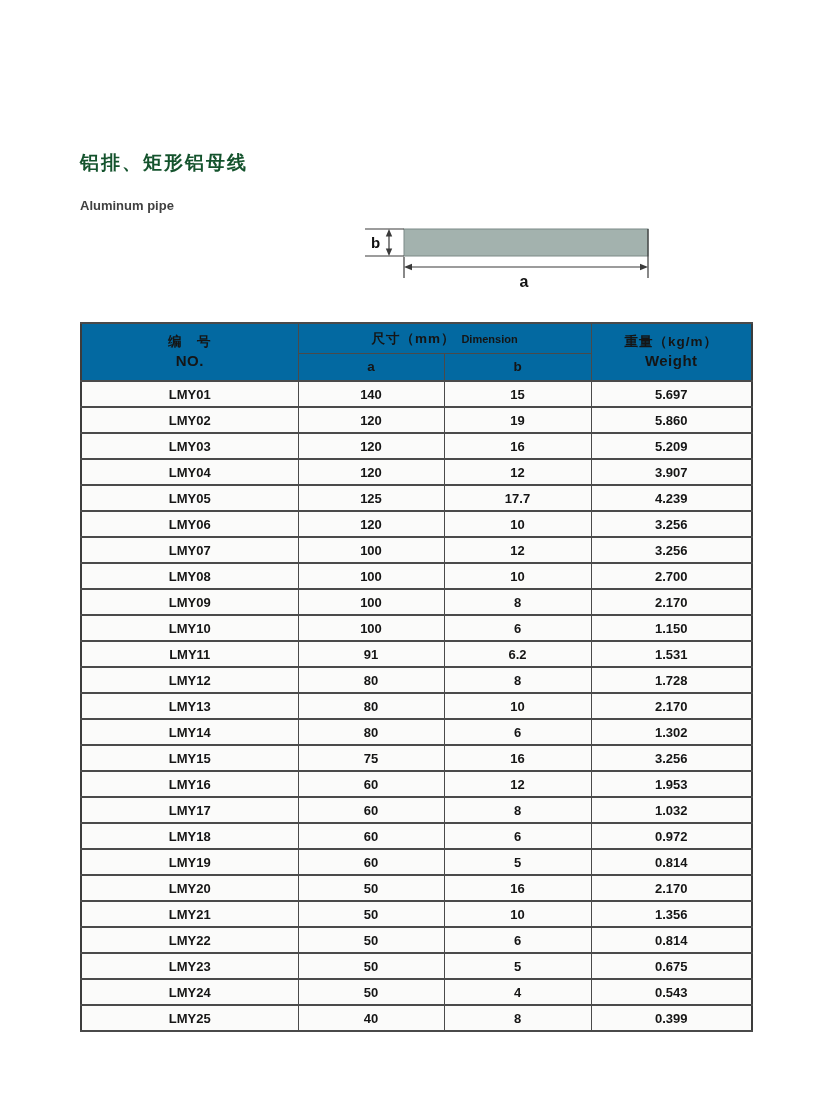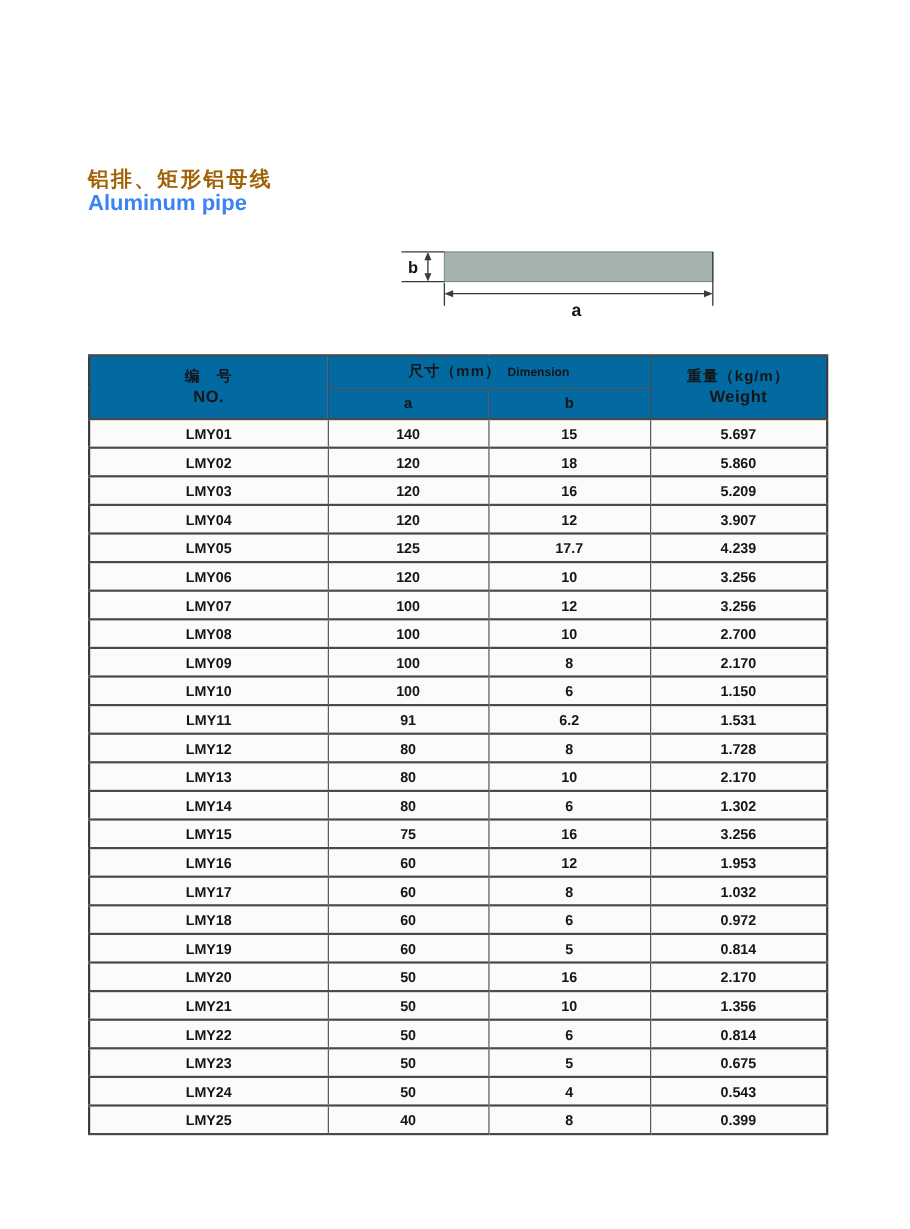--- a/index.html
+++ b/index.html
@@ -4,25 +4,25 @@
 <style>
   * { margin:0; padding:0; box-sizing:border-box; }
   html,body { background:#ffffff; }
   body {
     width:827px; height:1117px; position:relative;
     font-family:"Liberation Sans", sans-serif; color:#111;
     overflow:hidden;
   }
   .title-zh {
     position:absolute; left:80px; top:150px;
-    font-size:19px; font-weight:bold; letter-spacing:2px; color:#a16207;
+    font-size:19px; font-weight:bold; letter-spacing:2px; color:#14532d;
   }
   .title-en {
-    position:absolute; left:80px; top:174px;
-    font-size:20px; font-weight:bold; color:#3b82f6;
+    position:absolute; left:80px; top:198px;
+    font-size:13px; font-weight:bold; color:#404040;
   }
   .diagram-wrap { position:absolute; left:358px; top:220px; width:300px; height:78px; }
   .spec-table {
     position:absolute; left:80px; top:322px; width:671px;
     border-collapse:collapse; table-layout:fixed;
     border:2px solid #3c3c3c;
   }
   .spec-table th, .spec-table td {
     border:1px solid #4a4a4a;
     border-top-width:2px; border-bottom-width:2px;
@@ -97,21 +97,21 @@
   <tbody>
       <tr>
     <td>LMY01</td>
     <td>140</td>
     <td>15</td>
     <td>5.697</td>
   </tr>
       <tr>
     <td>LMY02</td>
     <td>120</td>
-    <td>18</td>
+    <td>19</td>
     <td>5.860</td>
   </tr>
       <tr>
     <td>LMY03</td>
     <td>120</td>
     <td>16</td>
     <td>5.209</td>
   </tr>
       <tr>
     <td>LMY04</td>

